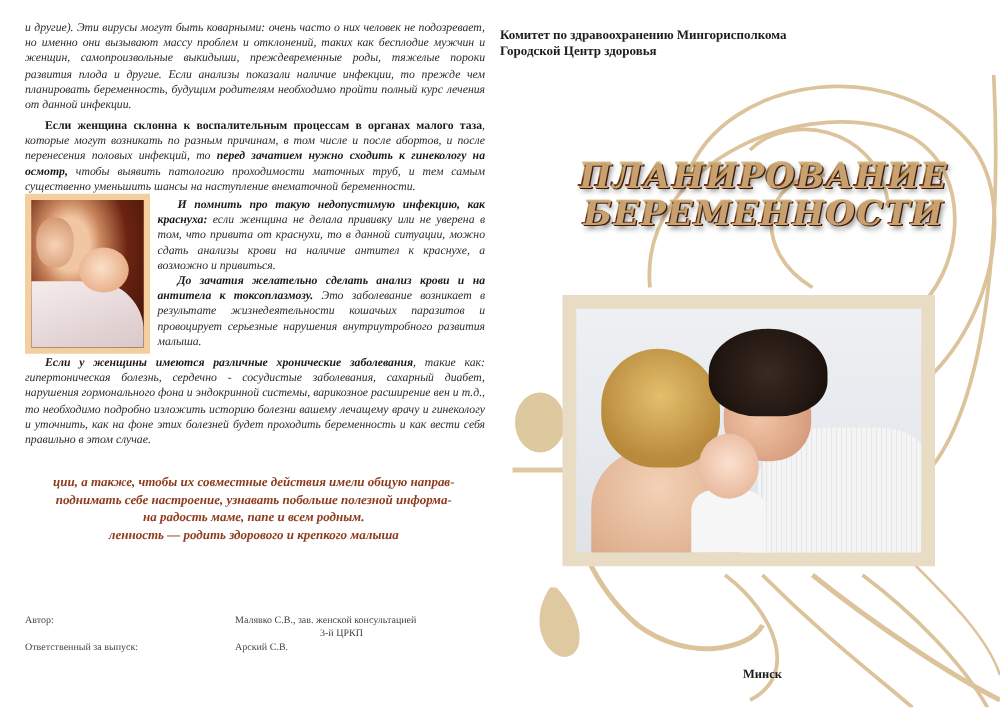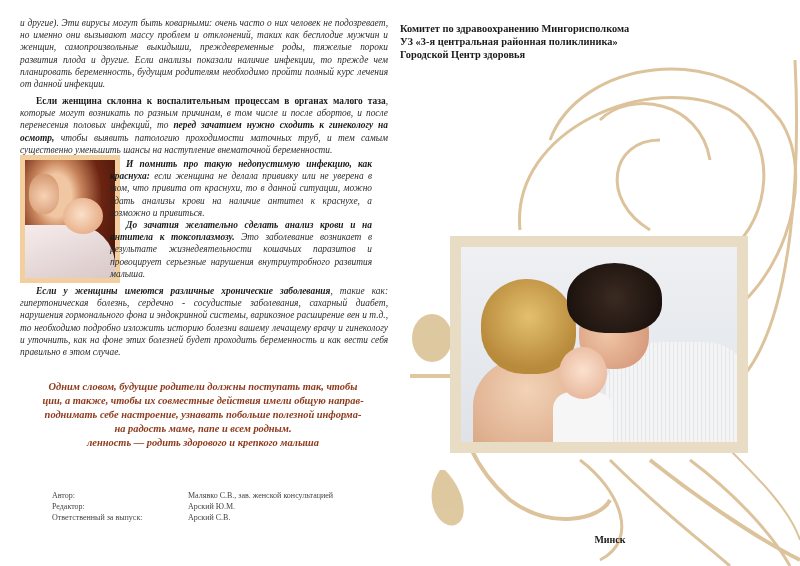--- a/index.html
+++ b/index.html
@@ -19,29 +19,29 @@
   .wrapbox { position:absolute; left:20px; top:155px; width:100px; height:128px;
              background:#f3cfa0; }
   .photo-small { position:absolute; left:5px; top:5px; width:90px; height:118px;
                  background:radial-gradient(ellipse at 35% 30%, #f1c7a3 0 18%, #c8845c 30%, #6b2412 55%, #3a0f06 100%); overflow:hidden; }
   .photo-small .blanket { position:absolute; left:0; bottom:0; width:100%; height:45%;
                  background:linear-gradient(160deg,#f6ecec,#d9c8c8); border-top-right-radius:40px; }
   .photo-small .baby { position:absolute; left:38px; top:38px; width:40px; height:36px; border-radius:50%;
                  background:radial-gradient(circle at 45% 45%, #fbe0c9, #e8b08a 70%); }
   .photo-small .mom { position:absolute; left:4px; top:14px; width:30px; height:40px; border-radius:45%;
                  background:radial-gradient(circle at 50% 55%, #f7d2b6, #d69b74 80%); }
-  .p3 { top:158px; left:110px; width:262px; }
+  .p3 { top:158px; left:126px; width:262px; }
   .p4 { top:285px; }
   .closing { position:absolute; left:30px; top:380px; width:346px; font-size:10.4px; line-height:14px;
              font-weight:bold; font-style:italic; color:#8e3a1c; text-align:center; }
   .closing span { display:block; }
   .credits { position:absolute; left:20px; top:491px; width:370px; font-size:8px; line-height:10.8px;
              font-family:"Liberation Serif",serif; color:#444; }
   .credits .row { position:relative; height:10.8px; }
-  .credits .lab { position:absolute; left:0;margin-left:32px; }
+  .credits .lab { position:absolute; left:0; }
   .credits .val { position:absolute; left:168px;text-align:right; }
   .credits .sub { position:absolute; left:236px; }
 
   .org { position:absolute; left:0; top:22px; width:400px; text-align:left; font-weight:bold;
          font-size:10.4px; line-height:13px; color:#1b1b1b; }
   .title { position:absolute; left:20px; top:126px; width:380px; text-align:center; font-weight:bold;
            font-style:italic; font-size:27px; line-height:30px; letter-spacing:1px;
            font-family:"DejaVu Serif",serif;
            color:#7a3a18;
            text-shadow: 1px 1px 0 #c9a070, 2px 2px 0 #3a1a08, 3px 4px 4px rgba(0,0,0,0.45); }
@@ -92,35 +92,33 @@
   <div class="para p3 indent">
     <b class="bi">И помнить про такую недопустимую инфекцию, как краснуха:</b><span> если женщина не делала прививку или не уверена в том, что привита от краснухи, то в данной ситуации, можно сдать анализы крови на наличие антител к краснухе, а возможно и привиться.</span><br>
     <span style="display:inline-block;width:16px"></span><b class="bi">До зачатия желательно сделать анализ крови и на антитела к токсоплазмозу.</b><span> Это заболевание возникает в результате жизнедеятельности кошачьих паразитов и провоцирует серьезные нарушения внутриутробного развития малыша.</span>
   </div>
 
   <div class="para p4 indent">
     <b class="bi">Если у женщины имеются различные хронические заболевания</b><span>, такие как: гипертоническая болезнь, сердечно - сосудистые заболевания, сахарный диабет, нарушения гормонального фона и эндокринной системы, варикозное расширение вен и т.д., то необходимо подробно изложить историю болезни вашему лечащему врачу и гинекологу и уточнить, как на фоне этих болезней будет проходить беременность и как вести себя правильно в этом случае.</span>
   </div>
 
   <div class="closing">
-    <span>Одним словом, будущие родители должны поступать так, чтобы</span>
     <span>ции, а также, чтобы их совместные действия имели общую направ-</span>
     <span>поднимать себе настроение, узнавать побольше полезной информа-</span>
     <span>на радость маме, папе и всем родным.</span>
     <span>ленность — родить здорового и крепкого малыша</span>
   </div>
 
   <div class="credits">
     <div class="row">
       <span class="lab">Автор:</span>
       <span class="val">Малявко С.В., зав. женской консультацией</span>
     </div>
     <div class="row">
-      <span class="lab">Редактор:</span>
-      <span class="val">Арский Ю.М.</span>
+      <span class="sub">3-й ЦРКП</span>
     </div>
     <div class="row">
       <span class="lab">Ответственный за выпуск:</span>
       <span class="val">Арский С.В.</span>
     </div>
   </div>
 </div>
 
 <div class="page right">
   <svg class="deco" viewBox="0 0 400 566">
@@ -139,24 +137,27 @@
     </g>
     <g fill="#d9bf8f" opacity="0.85">
       <ellipse cx="32" cy="338" rx="20" ry="24"></ellipse>
       <rect x="10" y="374" width="52" height="4"></rect>
       <path d="M40 470 C20 500, 40 530, 55 525 C70 520, 65 490, 45 470 Z"></path>
     </g>
   </svg>
 
   <div class="org">
     <div>Комитет по здравоохранению Мингорисполкома</div>
-    <div>УЗ «3-я центральная районная поликлиника»</div>
     <div>Городской Центр здоровья</div>
   </div>
 
+  <div class="title">
+    <span class="l1">ПЛАНИРОВАНИЕ</span>
+    <span class="l2">БЕРЕМЕННОСТИ</span>
+  </div>
 
   <div class="frame">
     <div class="photo">
       <div class="woman-body"></div>
       <div class="woman-hair"></div>
       <div class="man-shirt"></div>
       <div class="man-face"></div>
       <div class="man-hair"></div>
       <div class="baby-body"></div>
       <div class="baby-head"></div>

